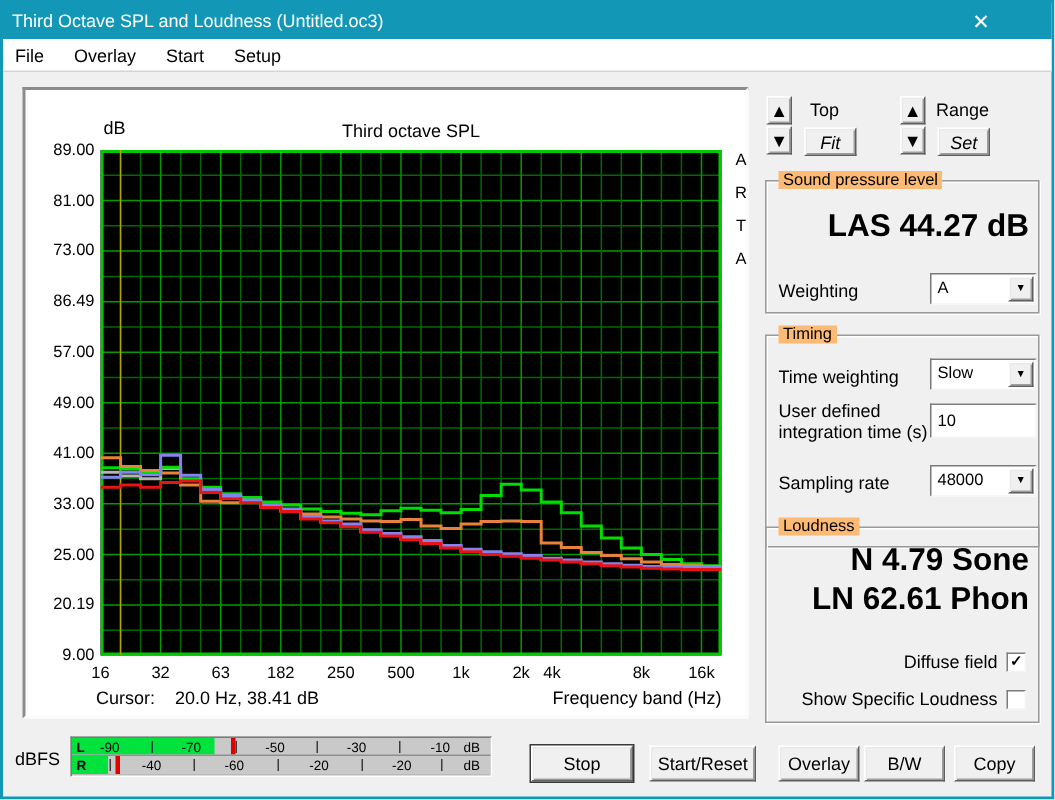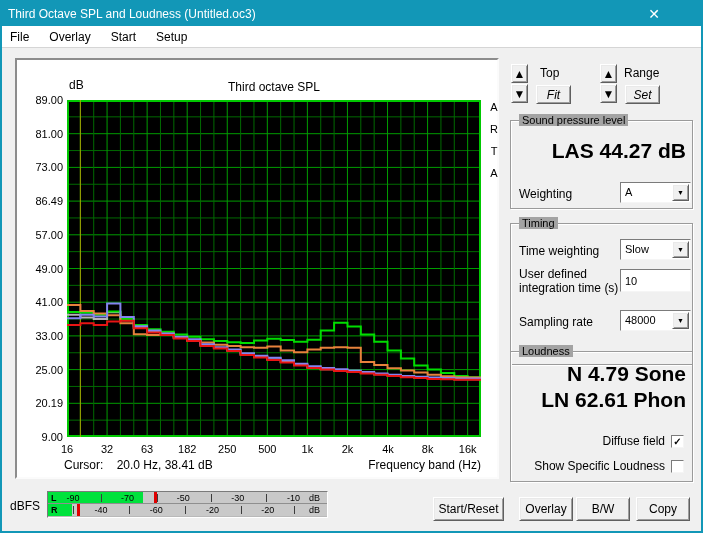--- a/index.html
+++ b/index.html
@@ -45,21 +45,21 @@
   button.raised { font-family:"Liberation Sans", sans-serif; font-size:12px; }
   .default-btn { outline:1px solid #3a3a3a; }
 
   .spin { position:absolute; width:17px; height:19px; font-size:6px; line-height:16px;
           text-align:center; color:#000; }
   .small-label { position:absolute; font-size:12px; }
   .small-btn { position:absolute; width:35px; height:19px; font-size:12px;font-style:italic; }
 
   .groupbox { position:absolute; border:1px solid #9a9a9a;
               box-shadow:inset 1px 1px 0 #ffffff, 1px 1px 0 #ffffff; }
-  .groupbox .legend { position:absolute; top:-7px; left:8px; background:#a3a3a3;
+  .groupbox .legend { position:absolute; top:-7px; left:8px; background:#fdba74;
                       padding:0 3px; font-size:11px; }
   .big-value { position:absolute; right:6px; font-size:21px; font-weight:bold; white-space:pre; }
 
   .combo { position:absolute; width:71px; height:21px; background:#fff;
            border:1px solid; border-color:#7b7b7b #f5f5f5 #f5f5f5 #7b7b7b; }
   .combo .val { position:absolute; left:4px; top:3px; font-size:11px; }
   .combo .drop { position:absolute; right:1px; top:1px; bottom:1px; width:17px;
                  display:flex; align-items:center; justify-content:center; font-size:7px; }
   .textfield { position:absolute; width:71px; height:23px; background:#fff;
                border:1px solid; border-color:#7b7b7b #f5f5f5 #f5f5f5 #7b7b7b;
@@ -185,21 +185,21 @@
     </div>
     <div id="xlabels">
         <span class="x-label" style="left: 50px;">16</span>
         <span class="x-label" style="left: 90.0645px;">32</span>
         <span class="x-label" style="left: 130.129px;">63</span>
         <span class="x-label" style="left: 170.194px;">182</span>
         <span class="x-label" style="left: 210.258px;">250</span>
         <span class="x-label" style="left: 250.323px;">500</span>
         <span class="x-label" style="left: 290.387px;">1k</span>
         <span class="x-label" style="left: 330.452px;">2k</span>
-        <span class="x-label" style="left: 371px; text-align: center;">4k</span>
+        <span class="x-label" style="left: 351px; text-align: center;">4k</span>
         <span class="x-label" style="left: 410.581px;">8k</span>
         <span class="x-label" style="left: 450.645px;">16k</span>
       </div>
     <div class="cursor-row">Cursor:    20.0 Hz, 38.41 dB</div>
     <div class="freq-label">Frequency band (Hz)</div>
   </div>
 
   <button class="spin raised" style="left:509px; top:62px;">▲</button>
   <button class="spin raised" style="left:509px; top:82px;">▼</button>
   <span class="small-label" style="left:538px; top:64px;">Top</span>
@@ -276,18 +276,19 @@
         <span class="meter-num" style="left: 78.8%;">-20</span>
         <span class="meter-num" style="left: 95.5%;">dB</span>
         <span class="meter-tick" style="left: 9%;"></span>
         <span class="meter-tick" style="left: 29%;"></span>
         <span class="meter-tick" style="left: 49%;"></span>
         <span class="meter-tick" style="left: 69%;"></span>
         <span class="meter-tick" style="left: 88%;"></span>
       </div>
     </div>
 
+  <button class="bottom-btn raised default-btn" style="left:352px; width:68px;">Stop</button>
   <button class="bottom-btn raised" style="left:431px; width:71px;">Start/Reset</button>
   <button class="bottom-btn raised" style="left:517px; width:54px;">Overlay</button>
   <button class="bottom-btn raised" style="left:574px; width:54px;">B/W</button>
   <button class="bottom-btn raised" style="left:634px; width:54px;">Copy</button>
 
 </div>
 
 </body></html>

